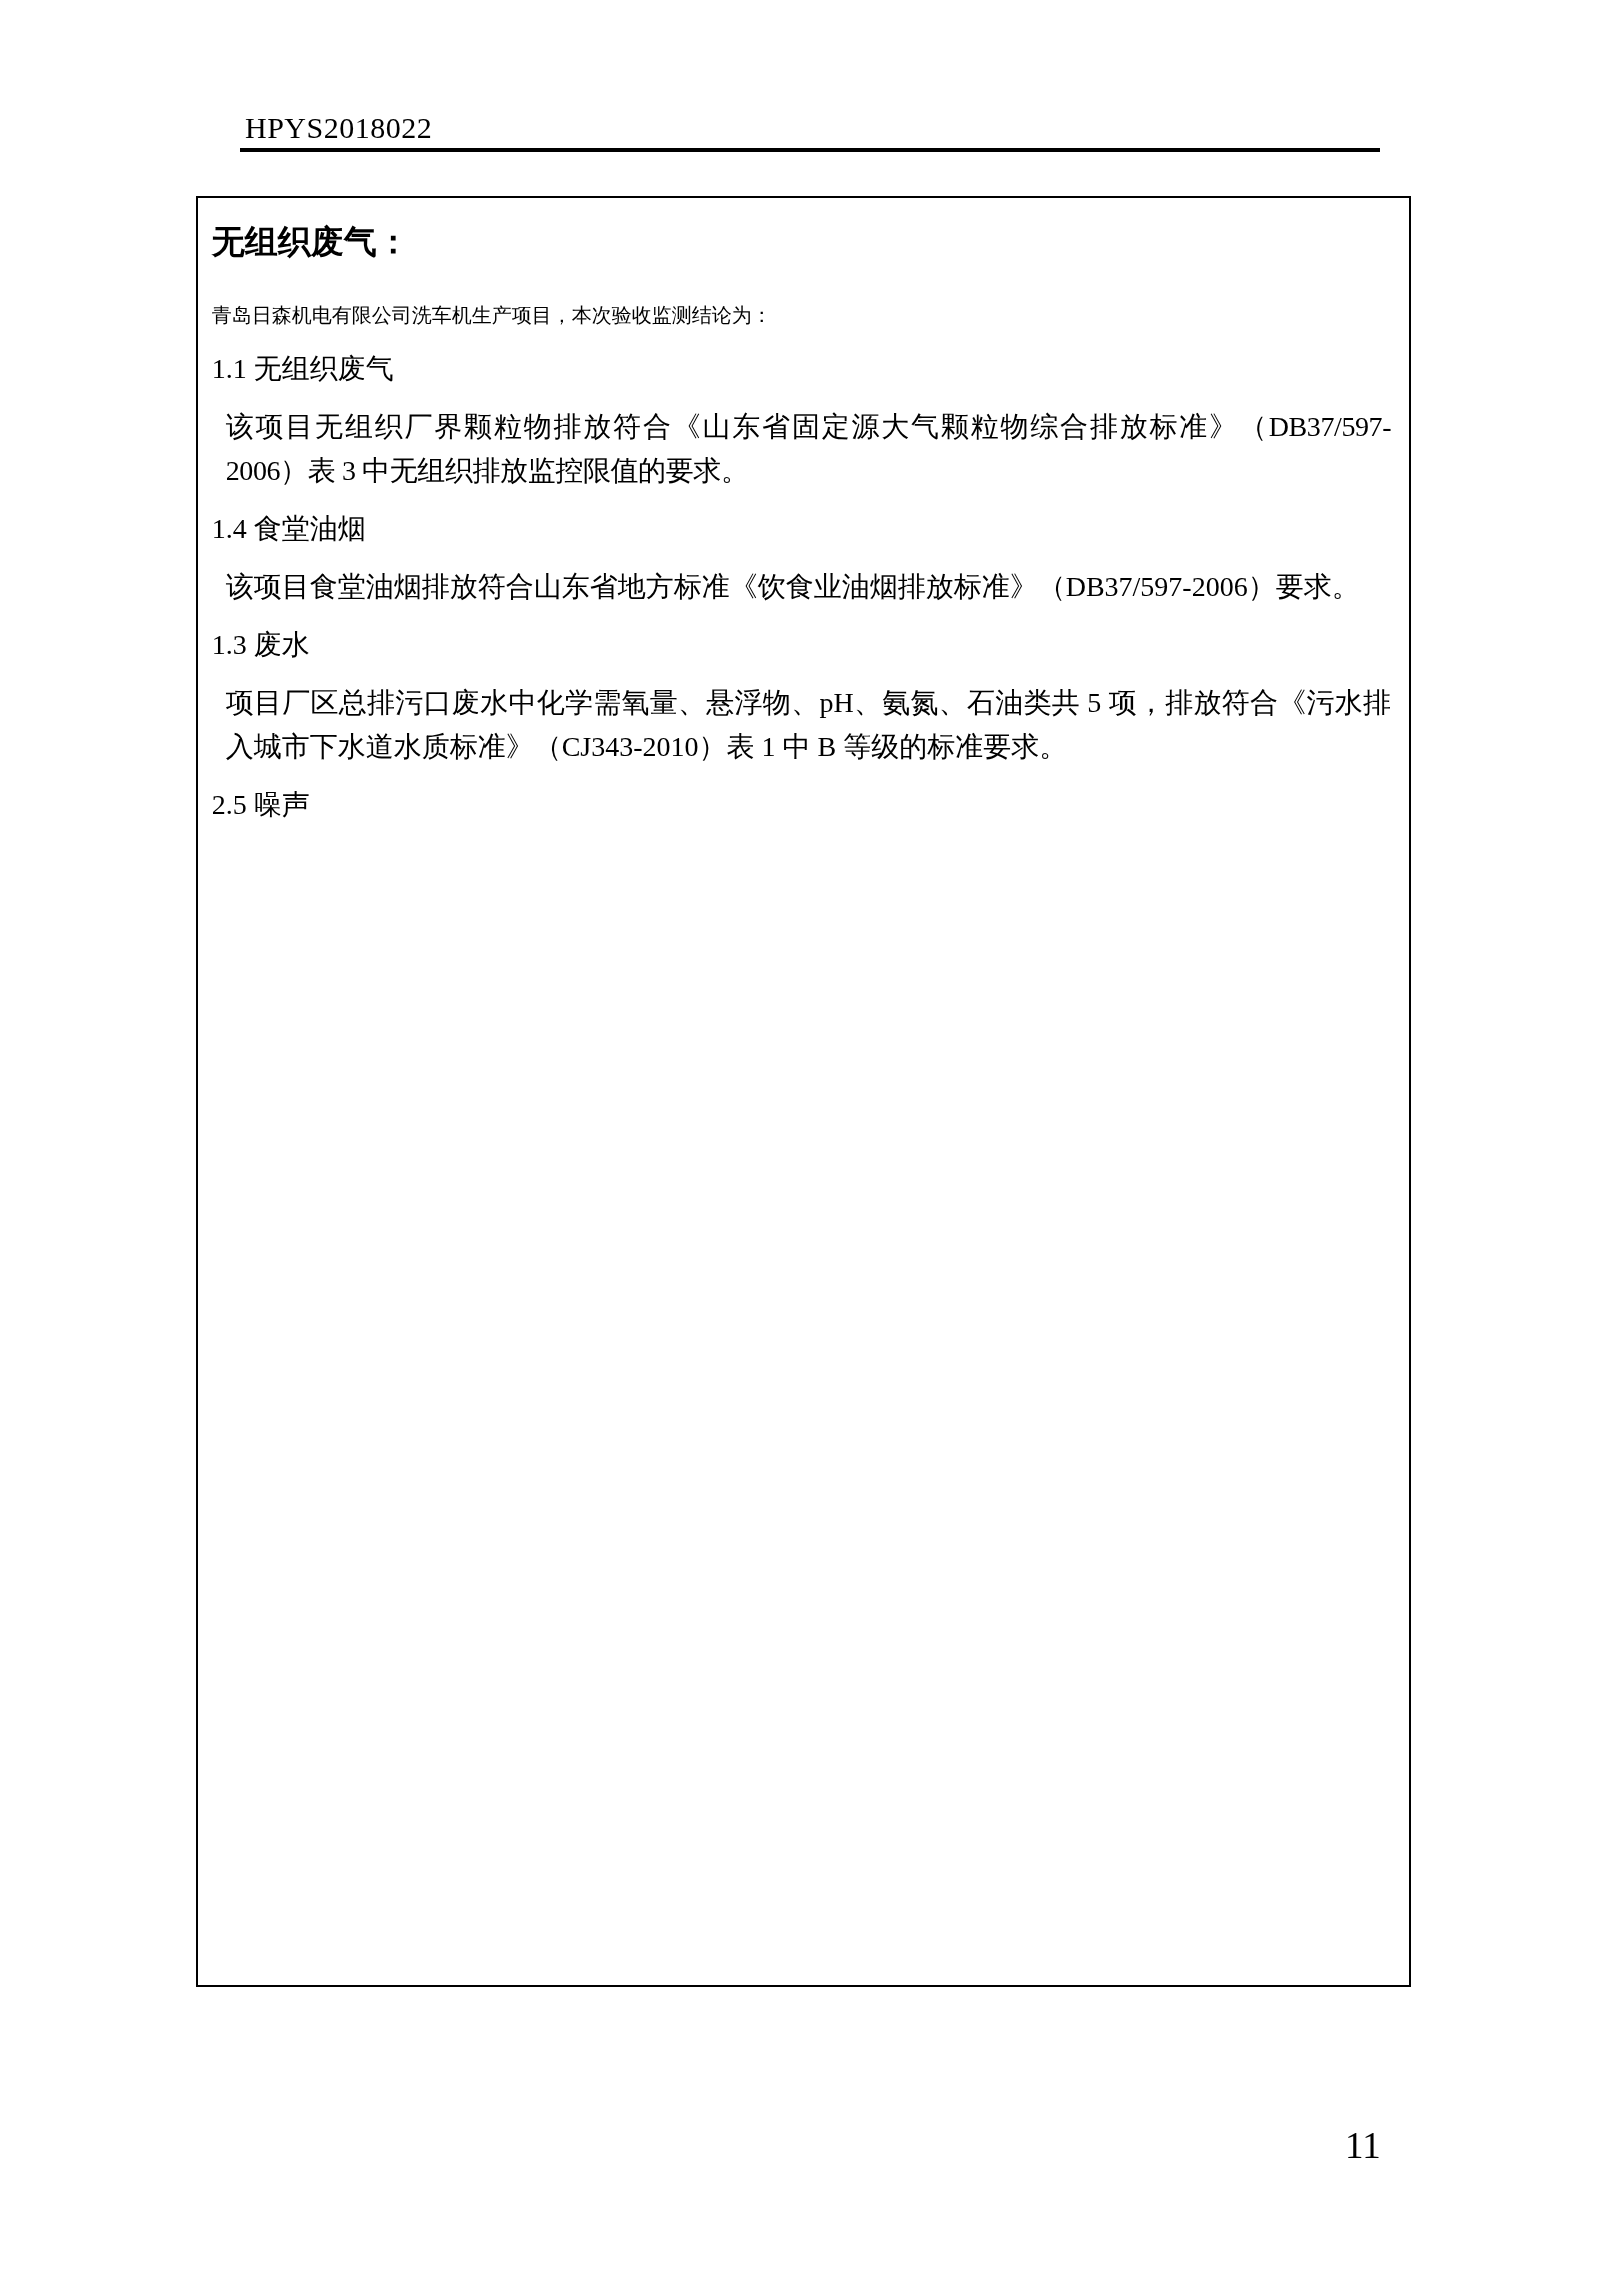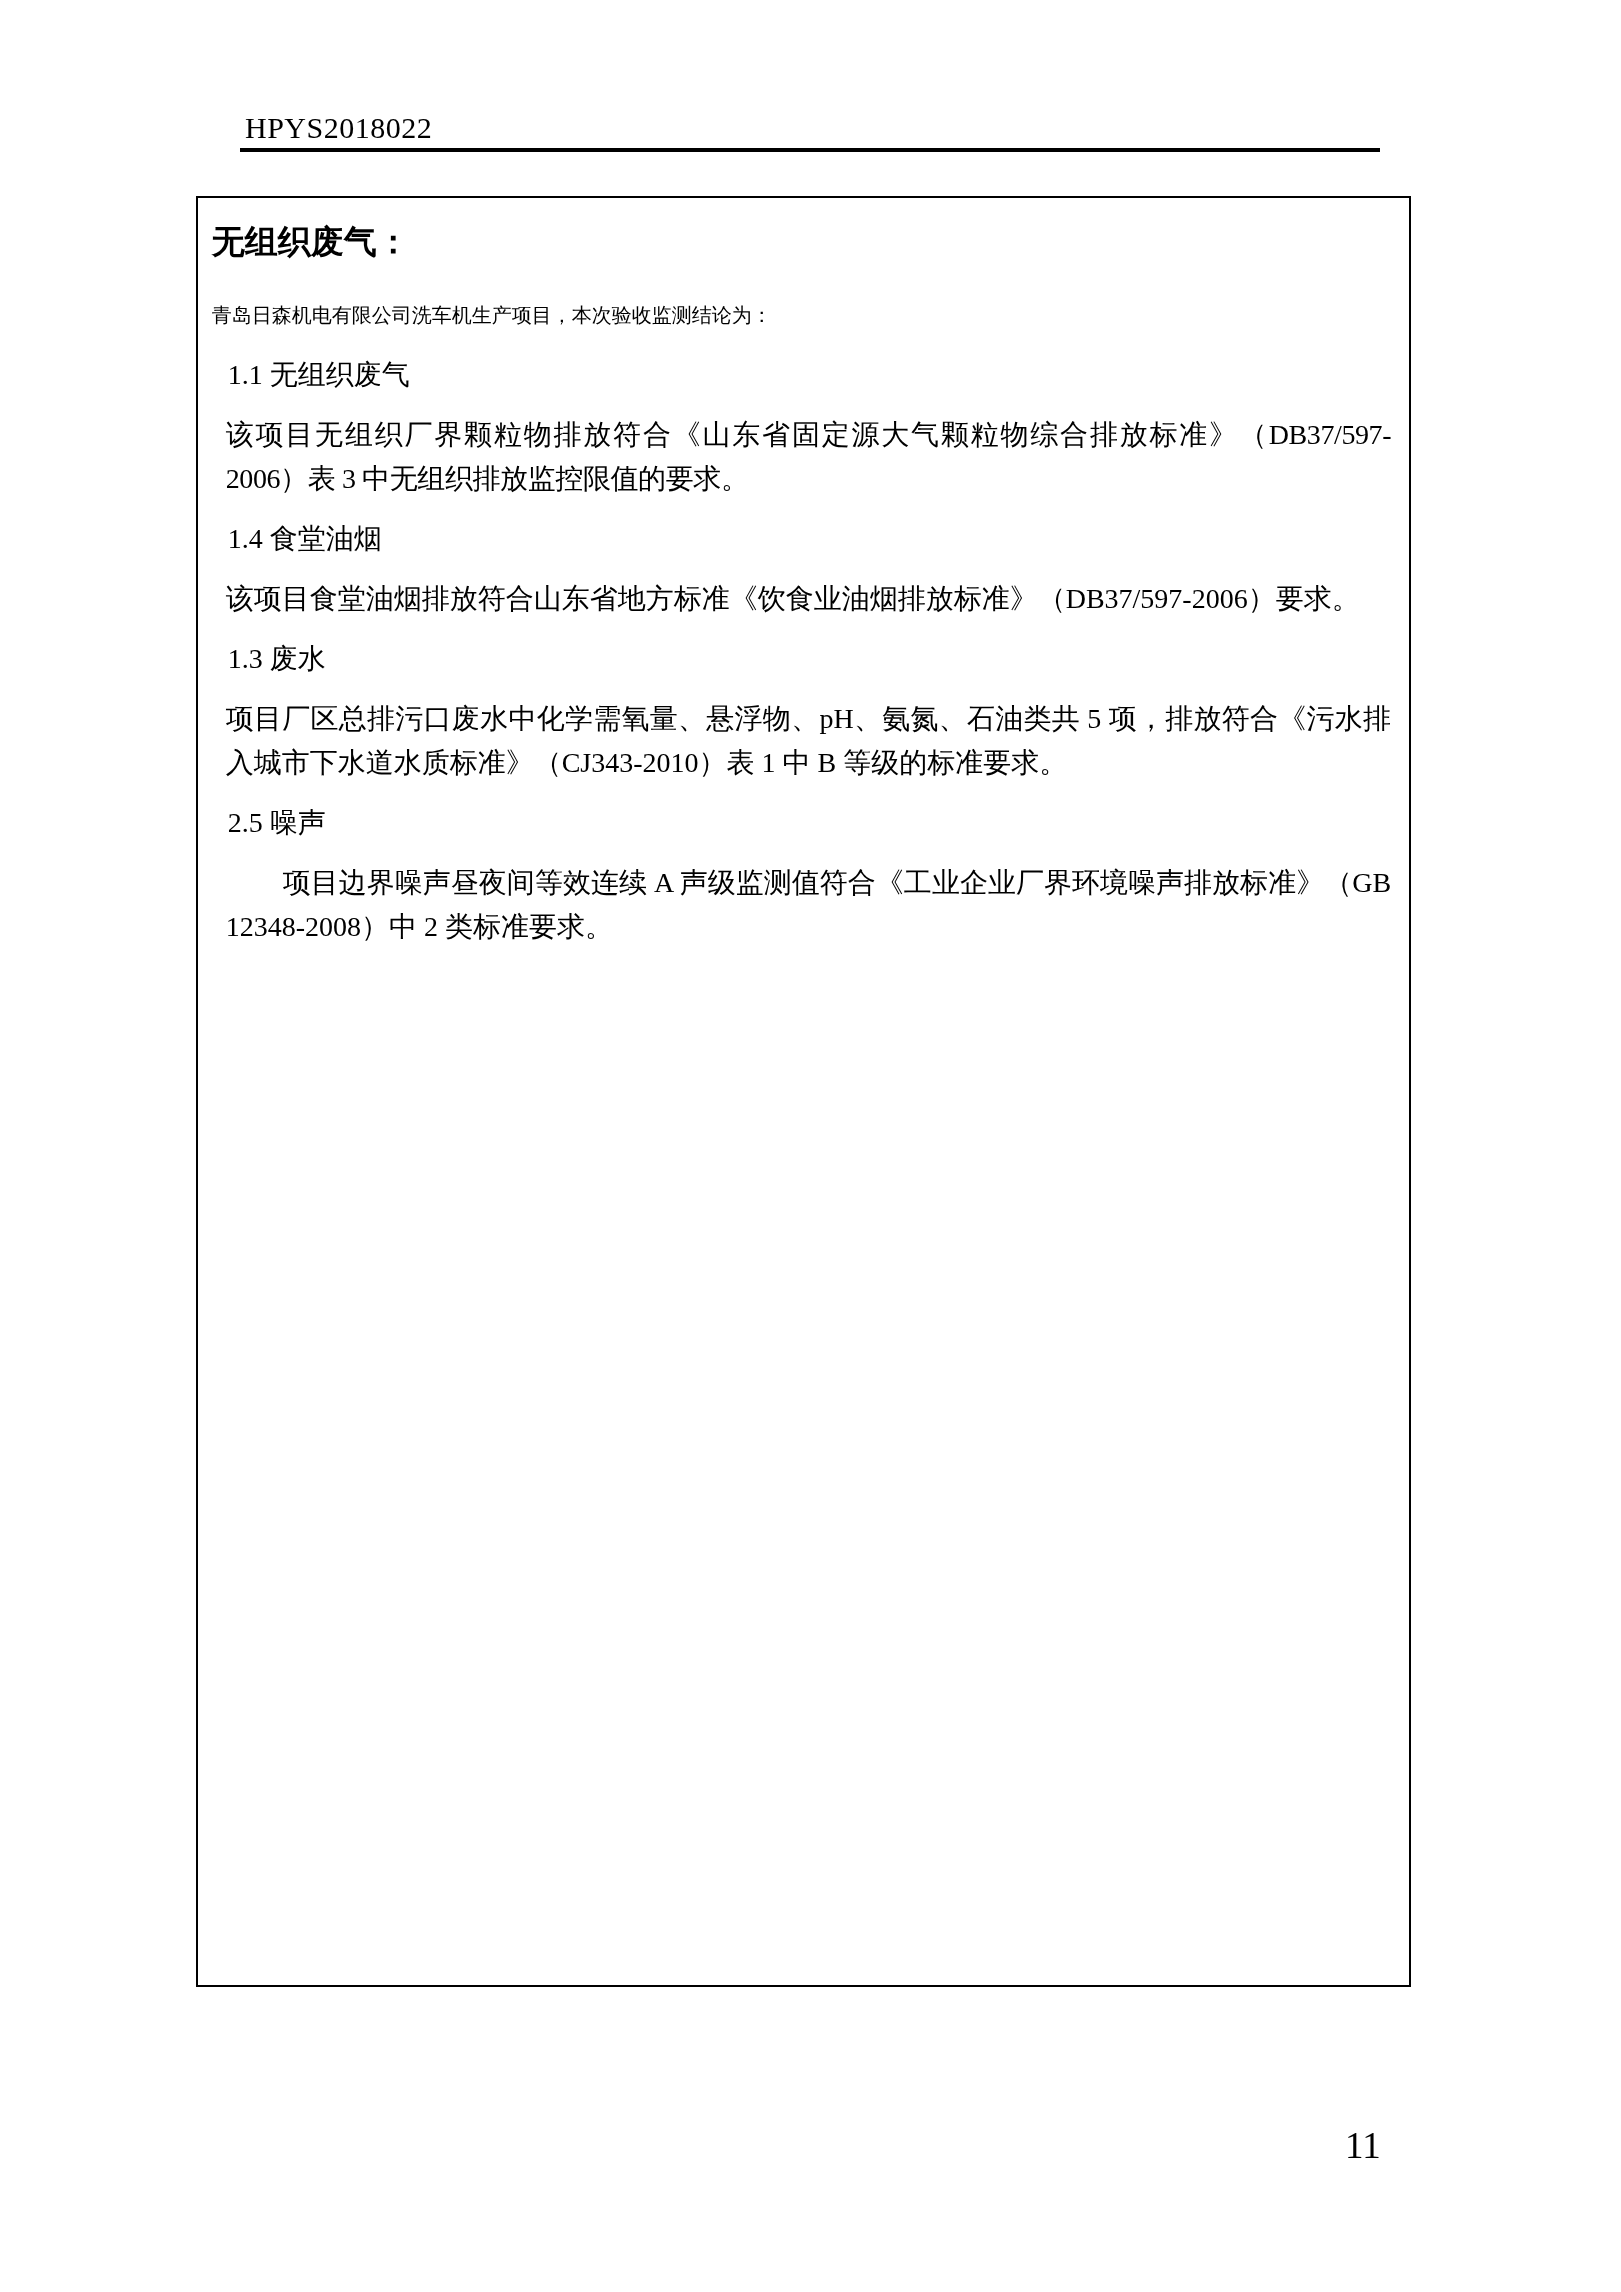--- a/index.html
+++ b/index.html
@@ -49,21 +49,21 @@
     margin: 0 0 26.5px 0;
   }
   .intro {
     font-size: 20px;
     line-height: 44px;
     margin: 0 0 9.8px 0;
   }
   .sec-heading {
     font-size: 28px;
     line-height: 44px;
-    margin: 16px;
+    margin: 0;
   }
   .sec-body {
     font-size: 28px;
     line-height: 44px;
     margin: 14px;
     text-align: justify;
     text-align-last: left;
     line-break: strict;
   }
   .sec-body.tight {
@@ -105,21 +105,20 @@
       <p class="sec-body">该项目食堂油烟排放符合山东省地方标准《饮食业油烟排放标准》（DB37/597-2006）要求。</p>
     </div>
 
     <div class="sec">
       <p class="sec-heading">1.3 废水</p>
       <p class="sec-body">项目厂区总排污口废水中化学需氧量、悬浮物、pH、氨氮、石油类共 5 项，排放符合《污水排入城市下水道水质标准》（CJ343-2010）表 1 中 B 等级的标准要求。</p>
     </div>
 
     <div class="sec">
       <p class="sec-heading">2.5 噪声</p>
-      <p class="sec-body indent">项目边界噪声昼夜间等效连续 A 声级监测值符合《工业企业厂界环境噪声排放标准》（GB 12348-2008）中 2 类标准要求。</p>
     </div>
 
   </div>
 
   <div class="page-number">11</div>
 
 </div>
 
 
 </body></html>

